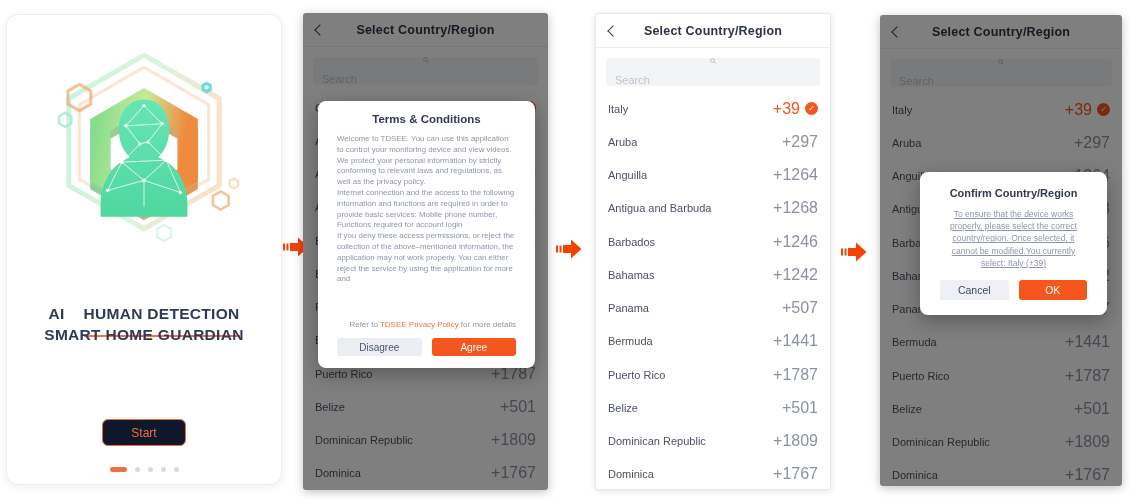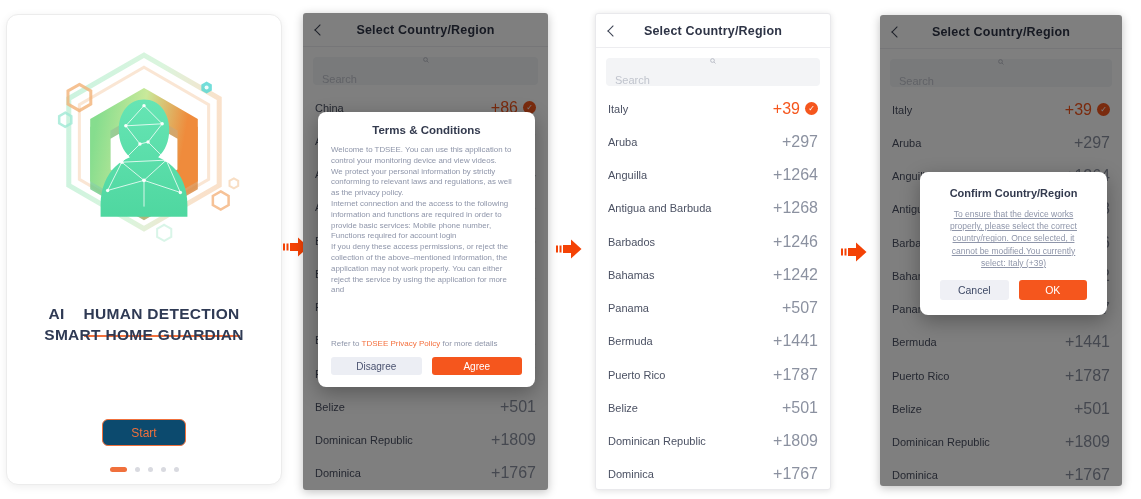--- a/index.html
+++ b/index.html
@@ -13,21 +13,21 @@
 
   
   .onboard{position:absolute;left:6px;top:14px;width:276px;height:471px;background:#fff;
     border:1px solid #ececec;border-radius:12px;box-shadow:0 2px 8px rgba(0,0,0,.07);overflow:hidden;}
   .logo-wrap{position:absolute;left:50%;top:24px;transform:translateX(-50%);}
   .headline{position:absolute;left:0;right:0;top:288px;text-align:center;color:var(--headline);
     font-size:15.5px;font-weight:700;line-height:21px;letter-spacing:.3px;}
   .headline .pfx{margin-right:19px;}
   .headline .ul{border-bottom:2.5px solid #F2713D;padding-bottom:13px;}
   .start-btn{position:absolute;left:50%;top:404px;transform:translateX(-50%);width:84px;height:27px;
-    background:#0c4a6e;border:1px solid var(--start);border-radius:6px;color:var(--start);
+    background:#0f172a;border:1px solid var(--start);border-radius:6px;color:var(--start);
     font-size:12px;cursor:pointer;}
   .dots{position:absolute;left:0;right:0;top:452px;display:flex;justify-content:center;align-items:center;gap:8px;}
   .dots span{width:5px;height:5px;border-radius:50%;background:#d9dae0;display:inline-block;}
   .dots span.active{width:17px;height:5px;border-radius:3px;background:var(--start);}
 
   
   .flow-arrow{position:absolute;width:26px;height:20px;}
 
   
   .phone{position:absolute;top:13px;width:245px;height:477px;background:#fff;border-radius:3px;
@@ -49,27 +49,27 @@
   .row.selected .ccode{color:var(--accent);}
   .badge{display:none;width:13px;height:13px;border-radius:50%;background:var(--accent);
     color:#fff;font-size:8px;margin-left:5px;align-items:center;justify-content:center;}
   .badge::before{content:"✓";}
   .row.selected .badge{display:flex;}
 
   .scrim{position:absolute;inset:0;background:var(--scrim);z-index:1;}
 
   
   .modal{position:absolute;background:#fff;border-radius:8px;z-index:2;box-shadow:0 6px 20px rgba(0,0,0,.3);}
-  .terms-modal{left:15px;top:99px;width:217px;padding:12px 13px 12px;}
+  .terms-modal{left:15px;top:88px;width:217px;padding:12px 19px 12px;}
   .m-title{text-align:center;font-size:11.5px;font-weight:700;color:#333A4E;}
   .m-body{position:relative;height:170px;overflow:hidden;margin-top:9px;}
   .m-body .txt{font-size:7.9px;line-height:10.8px;color:var(--modal-text);white-space:pre-line;}
   .m-fade{position:absolute;left:0;right:0;bottom:0;height:15px;
     background:linear-gradient(rgba(255,255,255,0),#fff 90%);}
-  .m-refer{margin-top:24px;font-size:8px;color:var(--modal-text);}
+  .m-refer{margin-top:16px;font-size:8px;color:var(--modal-text);text-align:right;}
   .m-refer .link{color:var(--link);cursor:pointer;}
   .m-btns{display:flex;gap:10px;margin-top:9px;}
   .m-btns button{flex:1;height:18px;border:0;border-radius:3px;font-size:10px;cursor:pointer;}
   .btn-grey{background:#ECEEF4;color:#4B5370;}
   .btn-orange{background:var(--accent);color:#fff;}
 
   
   .confirm-modal{left:40px;top:157px;width:187px;padding:15px 20px 15px;text-align:center;}
   .confirm-modal .m-title{font-size:11px;}
   .c-body{margin:9px 2px 0;font-size:8.5px;line-height:12.2px;color:var(--modal-text);text-align:center;text-decoration:underline;}

